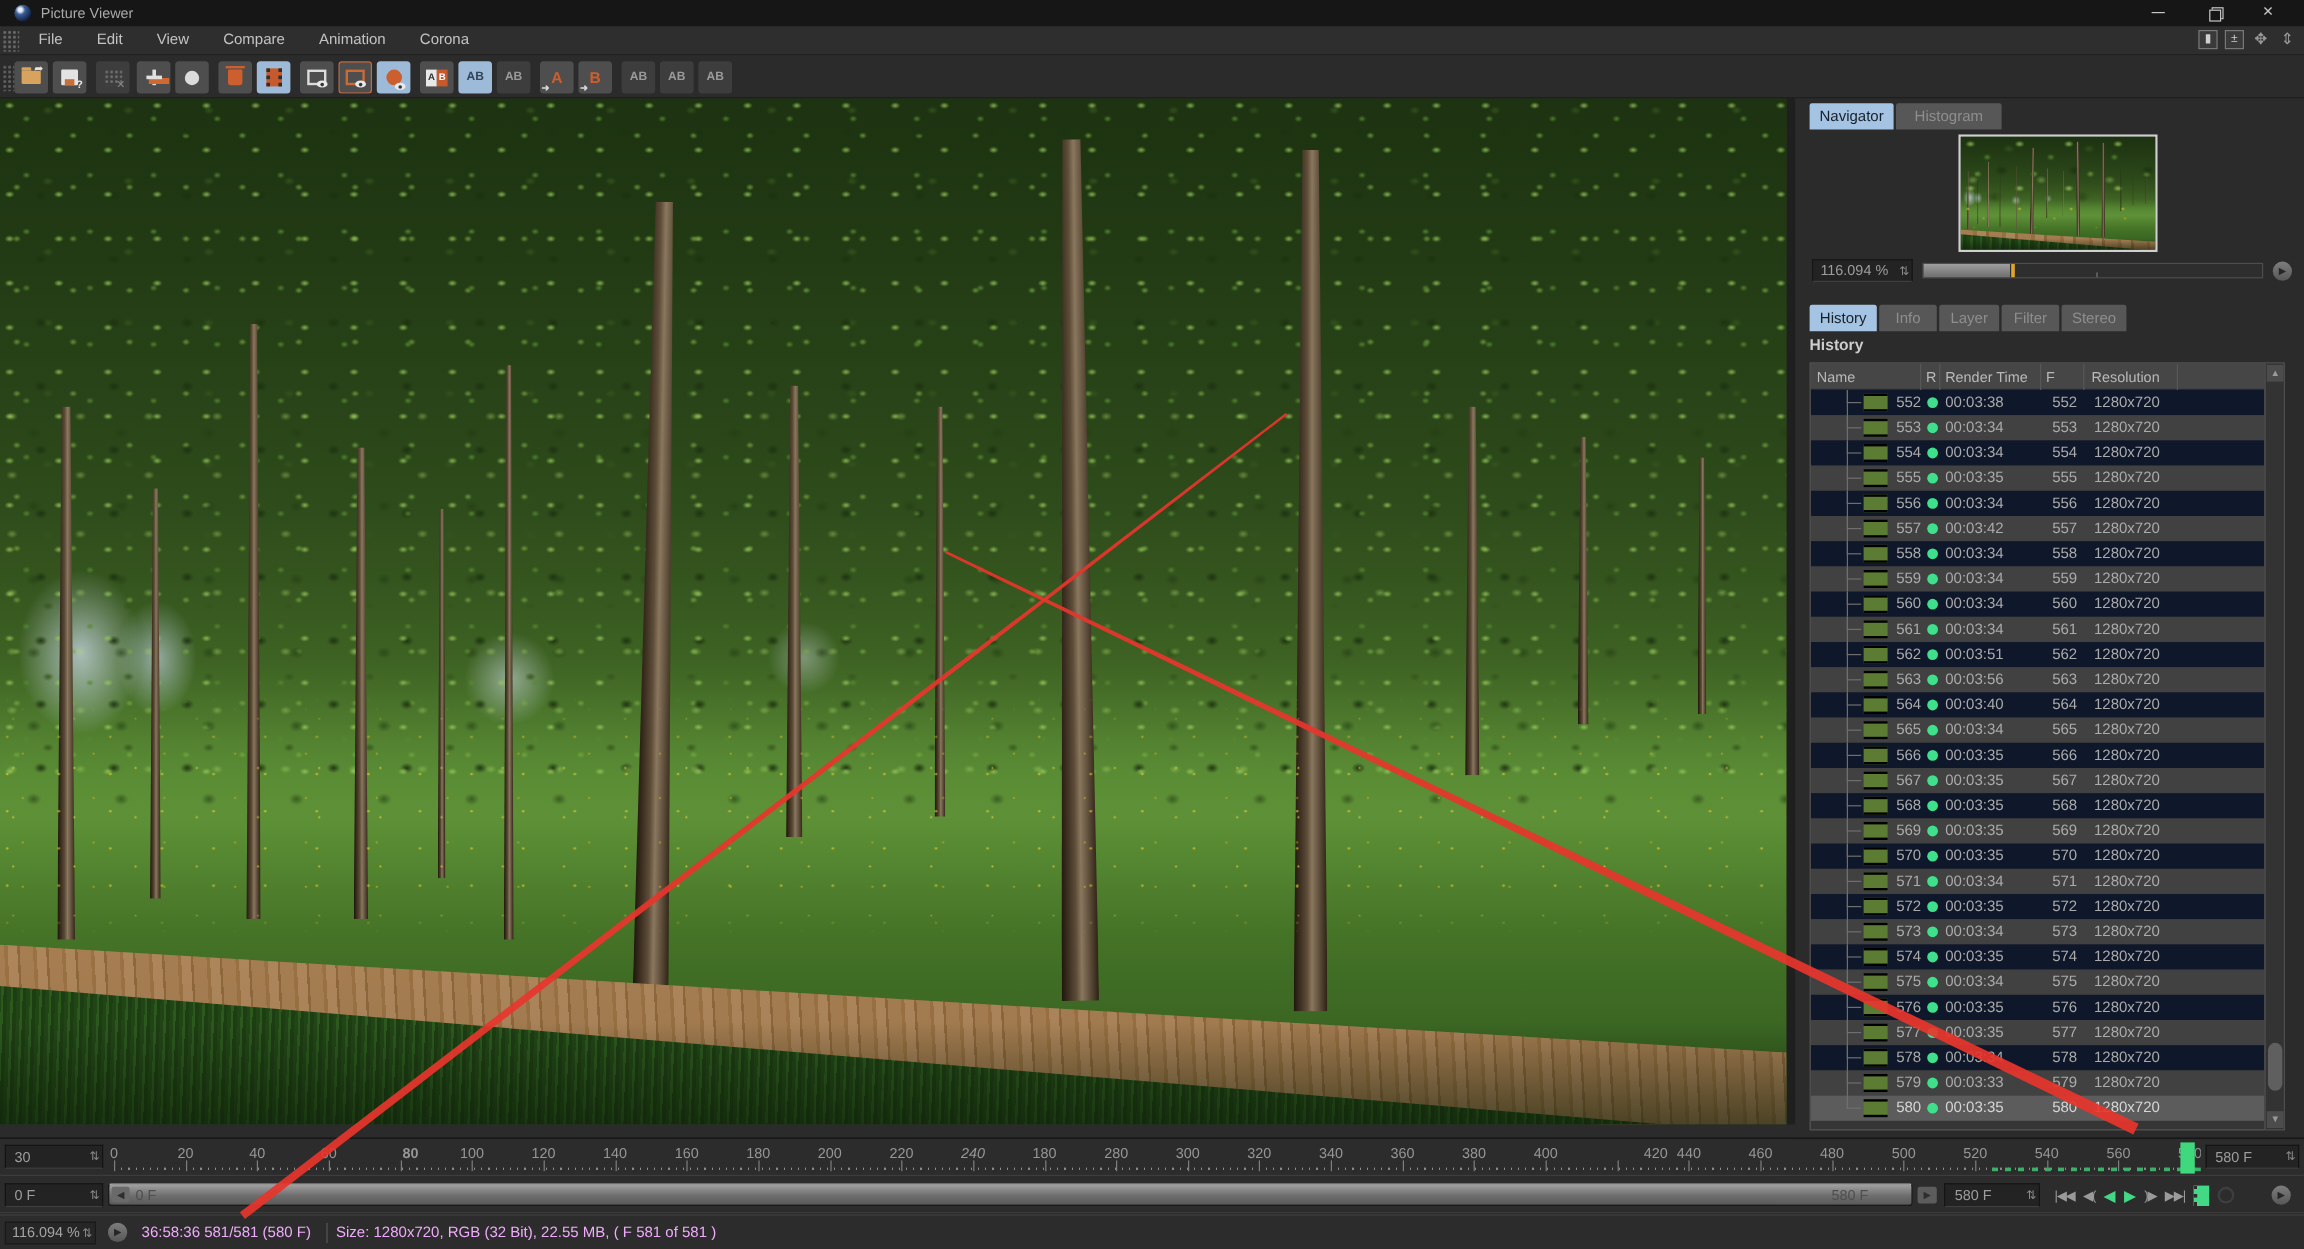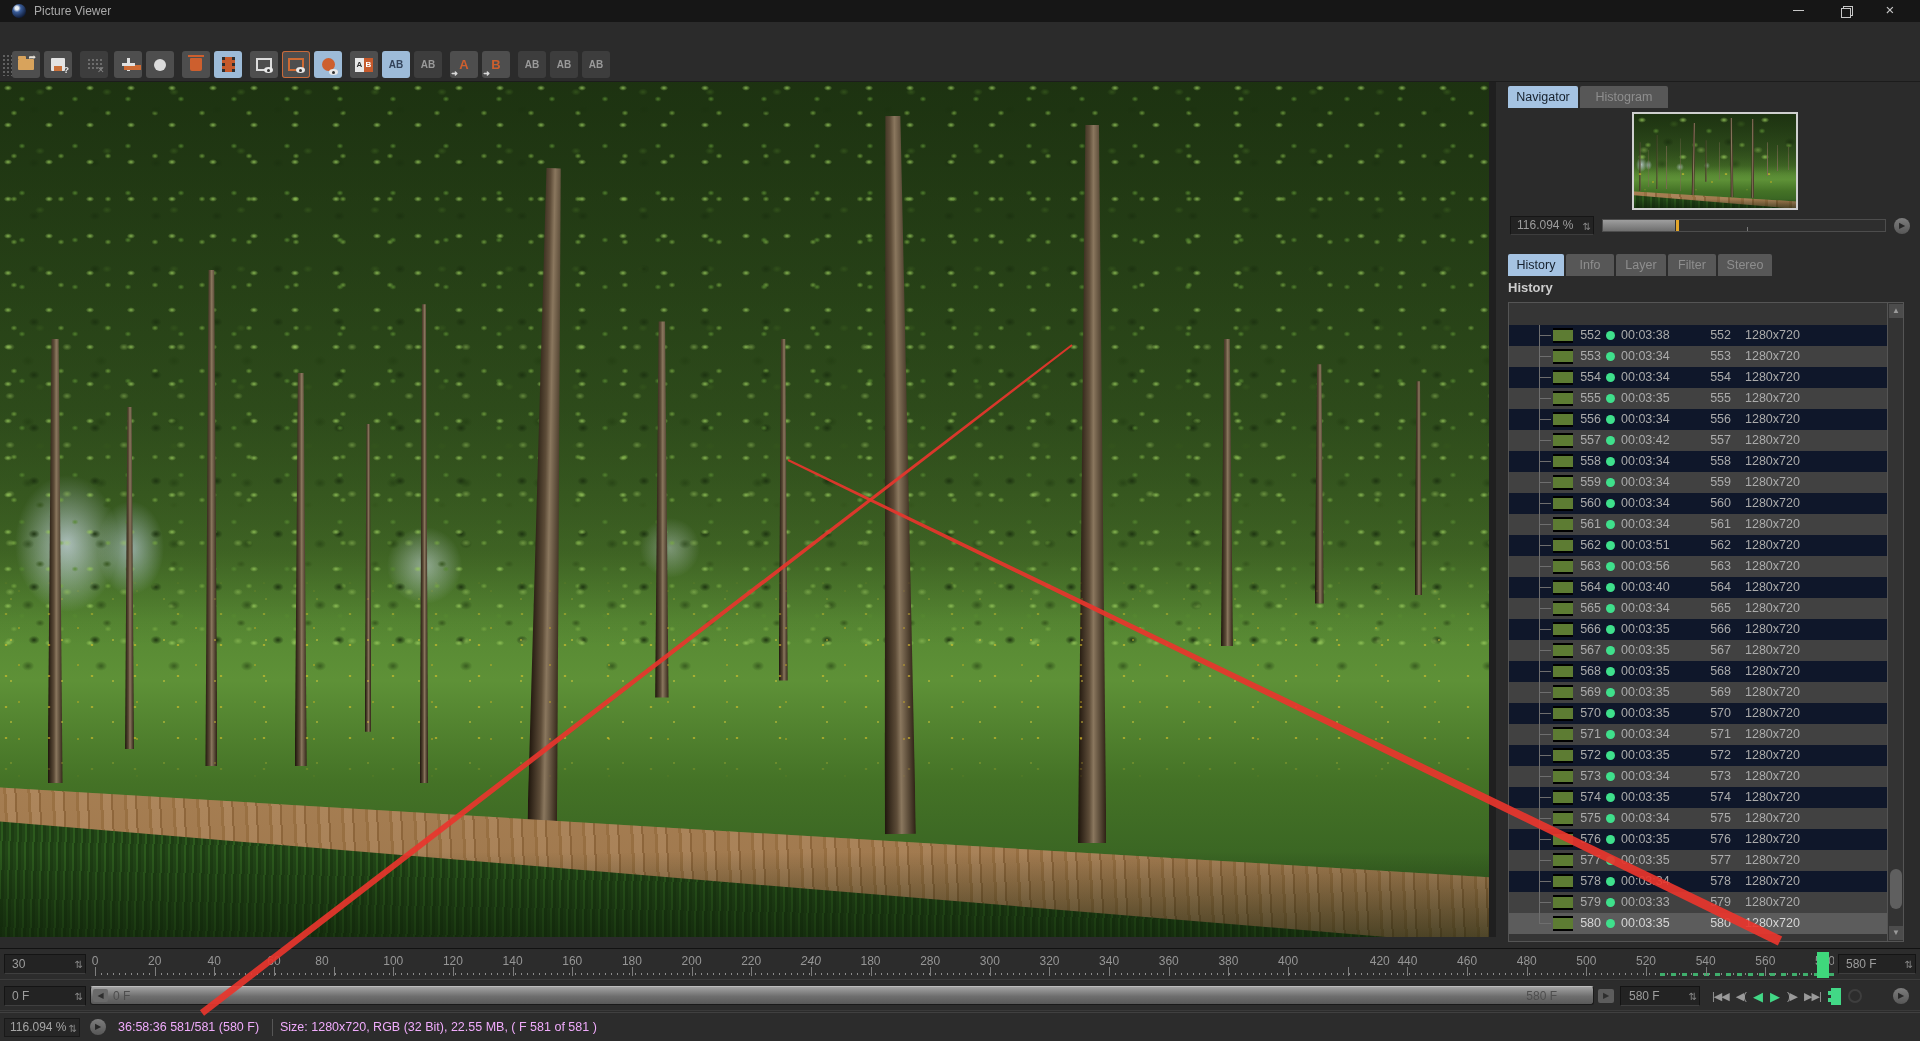--- a/index.html
+++ b/index.html
@@ -203,20 +203,37 @@
 <div class="app">
 
   <div class="titlebar">
     <div class="c4d-logo"></div>
     <div class="title-text">Picture Viewer</div>
     <div class="winbtn min"><span class="minbar"></span></div>
     <div class="winbtn max"><span class="restore"></span></div>
     <div class="winbtn close">×</div>
   </div>
 
+  <div class="menubar">
+    <div class="grip"></div>
+    <div class="menu-row">
+      <span class="menu-item">File</span>
+      <span class="menu-item">Edit</span>
+      <span class="menu-item">View</span>
+      <span class="menu-item">Compare</span>
+      <span class="menu-item">Animation</span>
+      <span class="menu-item">Corona</span>
+    </div>
+    <div class="mb-icons">
+      <div class="mb-ic">▮</div>
+      <div class="mb-ic">±</div>
+      <div class="mb-ic noborder">✥</div>
+      <div class="mb-ic noborder">⇕</div>
+    </div>
+  </div>
 
   <div class="toolbar">
     <div class="tgrip"></div>
     <div class="tbtn" style="left:12px">
         <span class="g-folder"></span>
       </div>
     <div class="tbtn" style="left:44px">
         <span class="g-floppy"></span>
       </div>
     <div class="tbtn dim" style="left:80px">
@@ -351,20 +368,28 @@
 
     <div class="tab active" style="left:12px;top:172px;width:56px">History</div>
     <div class="tab" style="left:70px;top:172px;width:48px">Info</div>
     <div class="tab" style="left:120px;top:172px;width:50px">Layer</div>
     <div class="tab" style="left:172px;top:172px;width:48px">Filter</div>
     <div class="tab" style="left:222px;top:172px;width:54px">Stereo</div>
 
     <div class="hist-title">History</div>
 
     <div class="htable">
+      <div class="hheader">
+        <div class="hcol" style="left:0;width:92px;padding-left:5px">Name</div>
+        <div class="hcol" style="left:92px;width:16px;padding-left:4px">R</div>
+        <div class="hcol" style="left:108px;width:84px;padding-left:4px">Render Time</div>
+        <div class="hcol" style="left:192px;width:36px;padding-left:4px">F</div>
+        <div class="hcol" style="left:228px;width:78px;padding-left:6px">Resolution</div>
+        <div class="hcol" style="left:306px;width:74px;border-right:none"></div>
+      </div>
       <div class="hbody">
 
           <div class="hrow">
             <div class="vline"></div>
             <div class="branch"></div>
             <div class="hthumb"></div>
             <div class="hnum">552</div>
             <div class="hdot"></div>
             <div class="htime">00:03:38</div>
             <div class="hf">552</div>
@@ -690,21 +715,21 @@
   <div class="rulerrow">
     <div class="numbox" style="left:4px;width:82px"><span>30</span><span class="spin">⇅</span></div>
     <div class="ruler">
       <div class="ruler-dots"></div>
       <div id="ruler-labels">
 
       <span class="ruler-label" style="left: -9px;">0</span>
           <span class="ruler-label odd" style="left: 50.655px;">20</span>
           <span class="ruler-label" style="left: 110.31px;">40</span>
           <span class="ruler-label odd" style="left: 169.965px;">60</span>
-          <span class="ruler-label" style="left: 218px;">80</span>
+          <span class="ruler-label" style="left: 238px; font-weight: bold;">80</span>
           <span class="ruler-label odd" style="left: 289.275px;">100</span>
           <span class="ruler-label" style="left: 348.93px;">120</span>
           <span class="ruler-label odd" style="left: 408.585px;">140</span>
           <span class="ruler-label" style="left: 468.24px;">160</span>
           <span class="ruler-label odd" style="left: 527.895px;">180</span>
           <span class="ruler-label" style="left: 587.55px;">200</span>
           <span class="ruler-label odd" style="left: 647.205px;">220</span>
           <span class="ruler-label" style="left: 706.86px; font-style: italic;">240</span>
           <span class="ruler-label odd" style="left: 766.515px;">180</span>
           <span class="ruler-label" style="left: 826.17px;">280</span>

